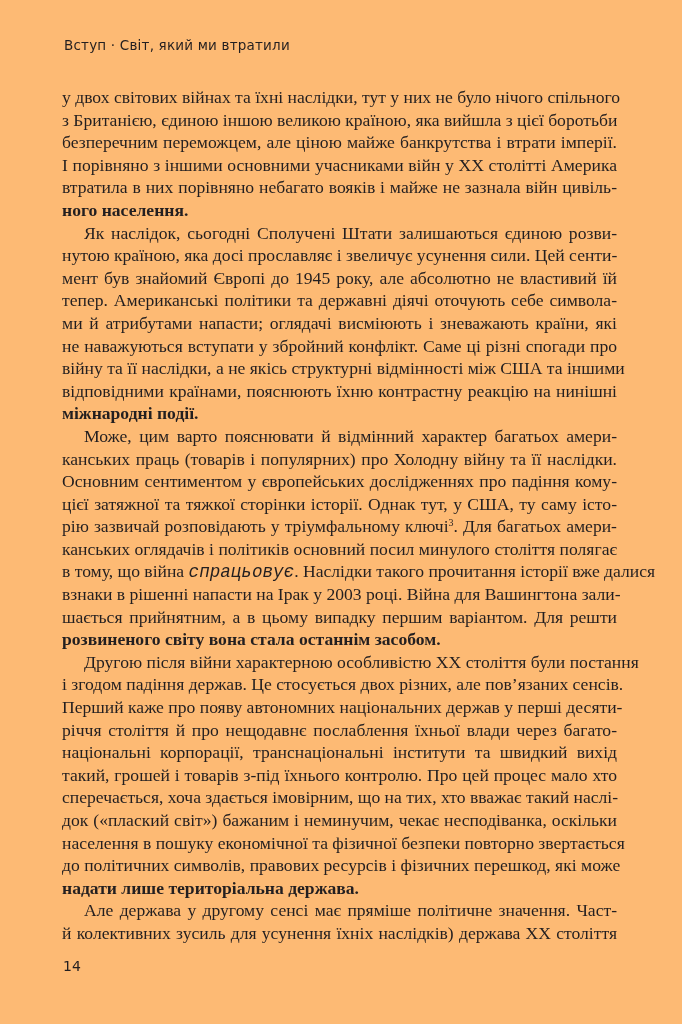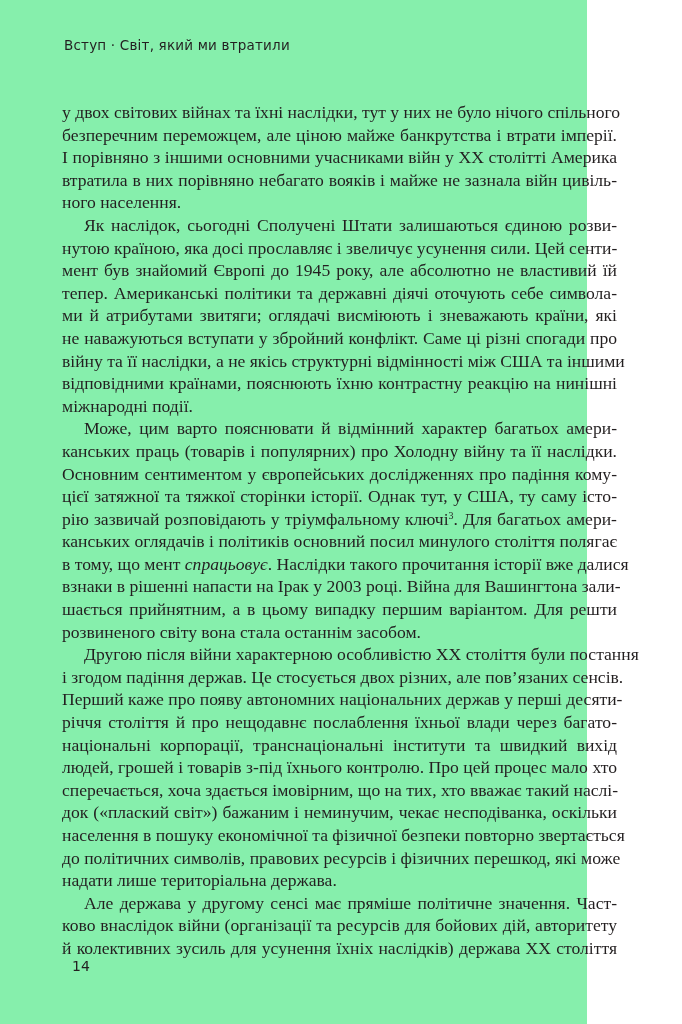--- a/index.html
+++ b/index.html
@@ -1,80 +1,79 @@
 <!DOCTYPE html>
 <html><head>
   <meta charset="utf-8">
   <style>
     html, body { margin: 0; padding: 0; background: #ffffff; }
     body { width: 682px; height: 1024px; position: relative; overflow: hidden; }
-    .page { position: absolute; left: 0; top: 0; width: 587px; height: 1024px; background: #86efac; }
+    .page { position: absolute; left: 0; top: 0; width: 682px; height: 1024px; background: #fdba74; }
     .running-head {
       position: absolute; left: 64px; top: 37px;
       font-family: "DejaVu Sans", sans-serif; font-size: 13.5px; color: #231f20;
       letter-spacing: 0.2px; white-space: nowrap;
     }
     .body-text {
       position: absolute; left: 62px; top: 86px; width: 555px;
       font-family: "Liberation Serif", serif; font-size: 17.6px; color: #231f20;
       line-height: 22.6px;
-      margin-top: 15px;
     }
     .line {
       display: block; height: 22.6px; white-space: nowrap;
       text-align: justify; text-align-last: justify;
     }
-    .line.last { text-align-last: left; }
+    .line.last { text-align-last: left; font-weight: bold; }
     .line.indent { padding-left: 22px; }
-    .line em { font-style: italic; }
+    .line em { font-style: italic; font-family: Liberation Mono, monospace; }
     .line sup { font-size: 10px; vertical-align: 6px; line-height: 0; }
     .folio {
-      position: absolute; left: 72px; top: 958px;
+      position: absolute; left: 63px; top: 958px;
       font-family: "DejaVu Sans", sans-serif; font-size: 14px; color: #231f20;
     }
   </style>
 </head>
 <body>
 
 <div class="page">
   <div class="running-head">Вступ · Світ, який ми втратили</div>
   <div class="body-text" id="body-text">
       <span class="line">у двох світових війнах та їхні наслідки, тут у них не було нічого спільного</span>
+      <span class="line">з Британією, єдиною іншою великою країною, яка вийшла з цієї боротьби</span>
       <span class="line">безперечним переможцем, але ціною майже банкрутства і втрати імперії.</span>
       <span class="line">І порівняно з іншими основними учасниками війн у XX столітті Америка</span>
       <span class="line">втратила в них порівняно небагато вояків і майже не зазнала війн цивіль-</span>
       <span class="line last">ного населення.</span>
       <span class="line indent">Як наслідок, сьогодні Сполучені Штати залишаються єдиною розви-</span>
       <span class="line">нутою країною, яка досі прославляє і звеличує усунення сили. Цей сенти-</span>
       <span class="line">мент був знайомий Європі до 1945 року, але абсолютно не властивий їй</span>
       <span class="line">тепер. Американські політики та державні діячі оточують себе символа-</span>
-      <span class="line">ми й атрибутами звитяги; оглядачі висміюють і зневажають країни, які</span>
+      <span class="line">ми й атрибутами напасти; оглядачі висміюють і зневажають країни, які</span>
       <span class="line">не наважуються вступати у збройний конфлікт. Саме ці різні спогади про</span>
       <span class="line">війну та її наслідки, а не якісь структурні відмінності між США та іншими</span>
       <span class="line">відповідними країнами, пояснюють їхню контрастну реакцію на нинішні</span>
       <span class="line last">міжнародні події.</span>
       <span class="line indent">Може, цим варто пояснювати й відмінний характер багатьох амери-</span>
       <span class="line">канських праць (товарів і популярних) про Холодну війну та її наслідки.</span>
       <span class="line">Основним сентиментом у європейських дослідженнях про падіння кому-</span>
       <span class="line">цієї затяжної та тяжкої сторінки історії. Однак тут, у США, ту саму істо-</span>
       <span class="line"><span>рію зазвичай розповідають у тріумфальному ключі</span><sup>3</sup><span>. Для багатьох амери-</span></span>
       <span class="line">канських оглядачів і політиків основний посил минулого століття полягає</span>
-      <span class="line"><span>в тому, що мент </span><em>спрацьовує</em><span>. Наслідки такого прочитання історії вже далися</span></span>
+      <span class="line"><span>в тому, що війна </span><em>спрацьовує</em><span>. Наслідки такого прочитання історії вже далися</span></span>
       <span class="line">взнаки в рішенні напасти на Ірак у 2003 році. Війна для Вашингтона зали-</span>
       <span class="line">шається прийнятним, а в цьому випадку першим варіантом. Для решти</span>
       <span class="line last">розвиненого світу вона стала останнім засобом.</span>
       <span class="line indent">Другою після війни характерною особливістю XX століття були постання</span>
       <span class="line">і згодом падіння держав. Це стосується двох різних, але пов’язаних сенсів.</span>
       <span class="line">Перший каже про появу автономних національних держав у перші десяти-</span>
       <span class="line">річчя століття й про нещодавнє послаблення їхньої влади через багато-</span>
       <span class="line">національні корпорації, транснаціональні інститути та швидкий вихід</span>
-      <span class="line">людей, грошей і товарів з-під їхнього контролю. Про цей процес мало хто</span>
+      <span class="line">такий, грошей і товарів з-під їхнього контролю. Про цей процес мало хто</span>
       <span class="line">сперечається, хоча здається імовірним, що на тих, хто вважає такий наслі-</span>
       <span class="line">док («плаский світ») бажаним і неминучим, чекає несподіванка, оскільки</span>
       <span class="line">населення в пошуку економічної та фізичної безпеки повторно звертається</span>
       <span class="line">до політичних символів, правових ресурсів і фізичних перешкод, які може</span>
       <span class="line last">надати лише територіальна держава.</span>
       <span class="line indent">Але держава у другому сенсі має пряміше політичне значення. Част-</span>
-      <span class="line">ково внаслідок війни (організації та ресурсів для бойових дій, авторитету</span>
       <span class="line">й колективних зусиль для усунення їхніх наслідків) держава XX століття</span>
     </div>
   <div class="folio">14</div>
 </div>
 
 </body></html>

